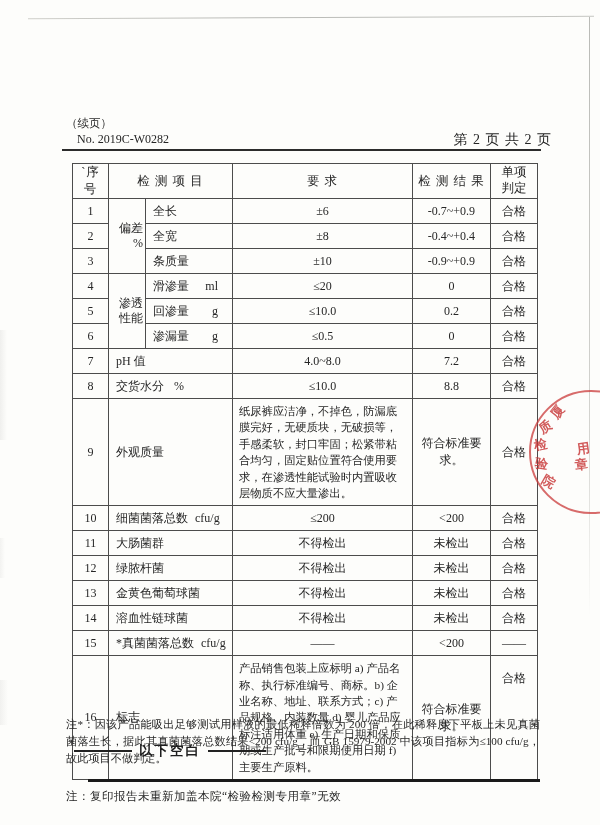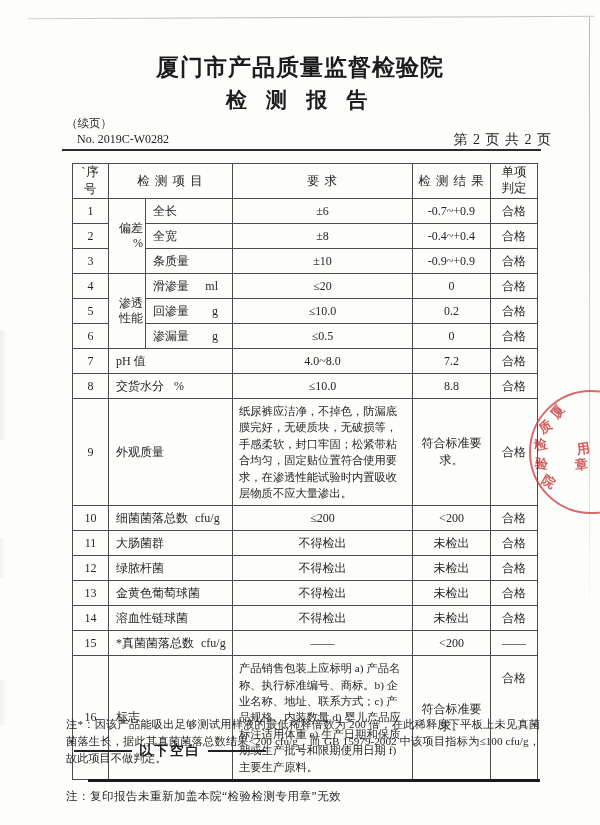--- a/index.html
+++ b/index.html
@@ -125,22 +125,20 @@
 </head>
 <body>
 
 <div class="paper">
   <div class="edge-top"></div>
   <div class="edge-right"></div>
   <div class="crease1"></div>
   <div class="crease2"></div>
   <div class="crease3"></div>
 
-  <div class="institute">厦门市产品质量监督检验院</div>
-  <div class="report-title">检 测 报 告</div>
   <div class="continuation">（续页）</div>
   <div class="report-no">No. 2019C-W0282</div>
   <div class="page-info">第 2 页  共 2 页</div>
   <div class="head-rule"></div>
 
   <table class="report">
     <colgroup>
       <col style="width:36px">
         <col style="width:37px">
         <col style="width:87px">

